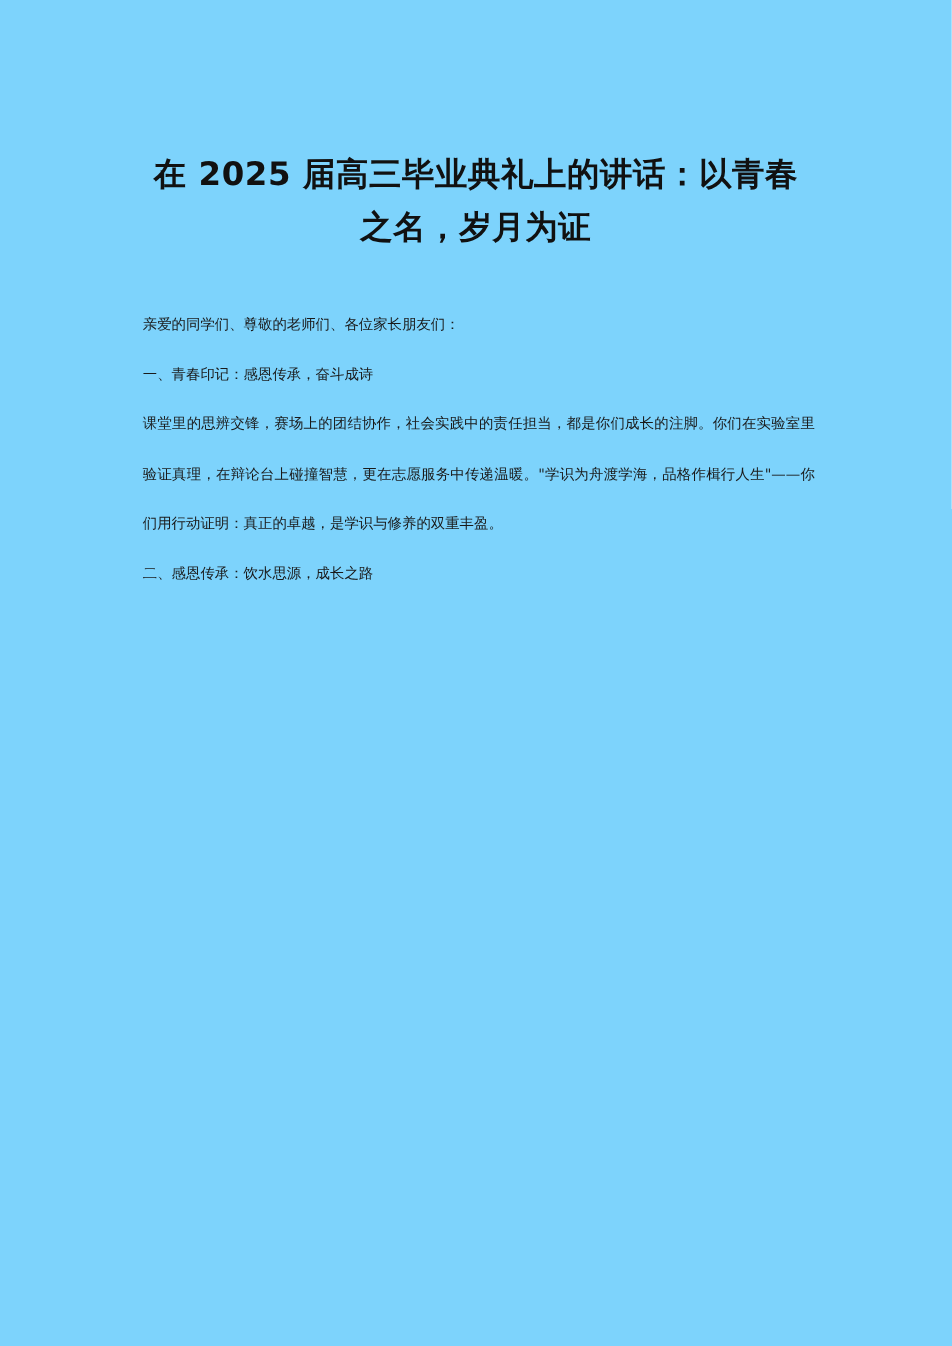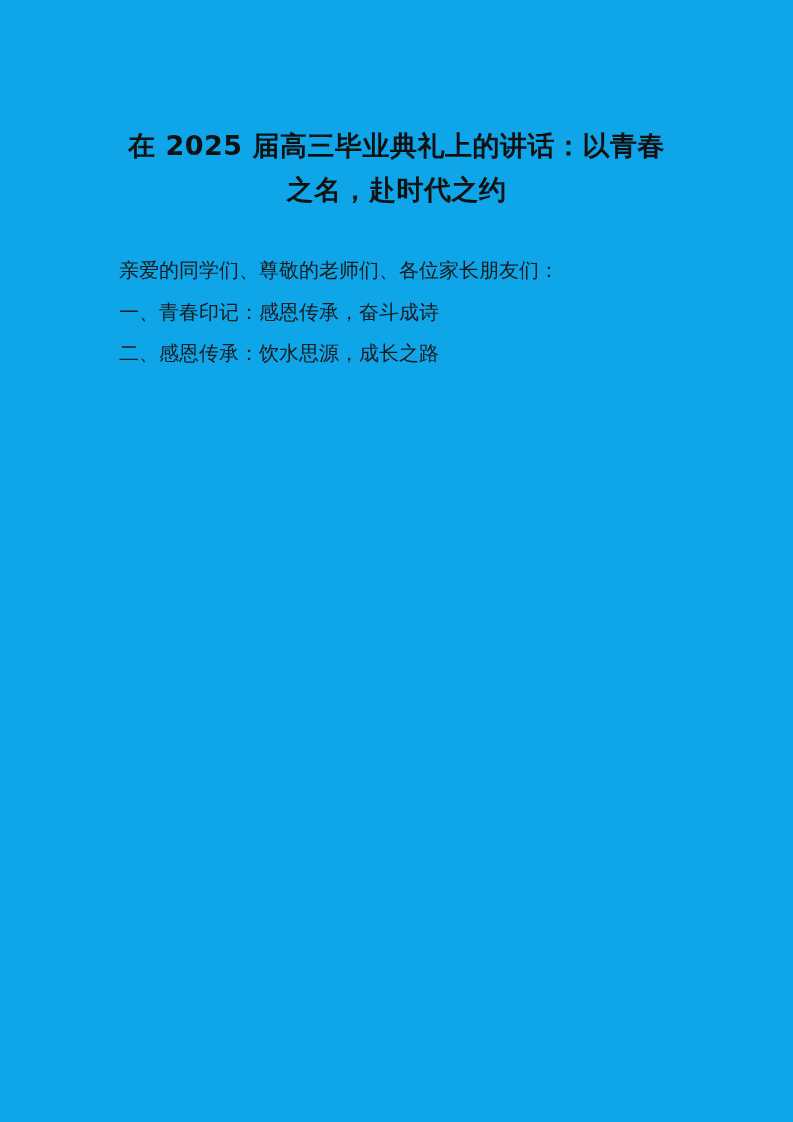--- a/index.html
+++ b/index.html
@@ -1,44 +1,45 @@
 <!DOCTYPE html>
 <html><head>
   <meta charset="utf-8">
   <style>
     html, body { margin: 0; padding: 0; background: #ffffff; }
     body { width: 793px; height: 1122px; overflow: hidden; position: relative; }
     .page {
       position: absolute; left: 0; top: 0; width: 793px; height: 1122px;
-      background: #0ea5e9; color: #1a1a1a;
+      background: #7dd3fc; color: #1a1a1a;
     }
     .title {
       position: absolute; left: 110px; width: 573px; top: 124px;
       text-align: center;
       font-family: "DejaVu Sans", "Liberation Sans", sans-serif;
       font-weight: bold; font-size: 27px; line-height: 44px;
       letter-spacing: 0.5px; color: #111;
     }
     .body {
       position: absolute; left: 119px; top: 250px; width: 560px;
       font-family: "DejaVu Serif", "Liberation Serif", serif;
-      font-size: 20px; line-height: 41.6px; color: #1a1a1a;
+      font-size: 12px; line-height: 41.6px; color: #1a1a1a;
       text-align: justify;
     }
     .body p { margin: 0; }
     .body .heading { }
     .body .subheading { margin-left: -6px; }
   </style>
 </head>
 <body>
 
 <div class="page">
   <div class="title">
     <div>在 2025 届高三毕业典礼上的讲话：以青春</div>
-    <div>之名，赴时代之约</div>
+    <div>之名，岁月为证</div>
   </div>
 
   <div class="body">
     <p>亲爱的同学们、尊敬的老师们、各位家长朋友们：</p>
     <p class="heading">一、青春印记：感恩传承，奋斗成诗</p>
+    <p>课堂里的思辨交锋，赛场上的团结协作，社会实践中的责任担当，都是你们成长的注脚。你们在实验室里验证真理，在辩论台上碰撞智慧，更在志愿服务中传递温暖。"学识为舟渡学海，品格作楫行人生"——你们用行动证明：真正的卓越，是学识与修养的双重丰盈。</p>
     <p class="heading">二、感恩传承：饮水思源，成长之路</p>
   </div>
 </div>
 
 </body></html>

